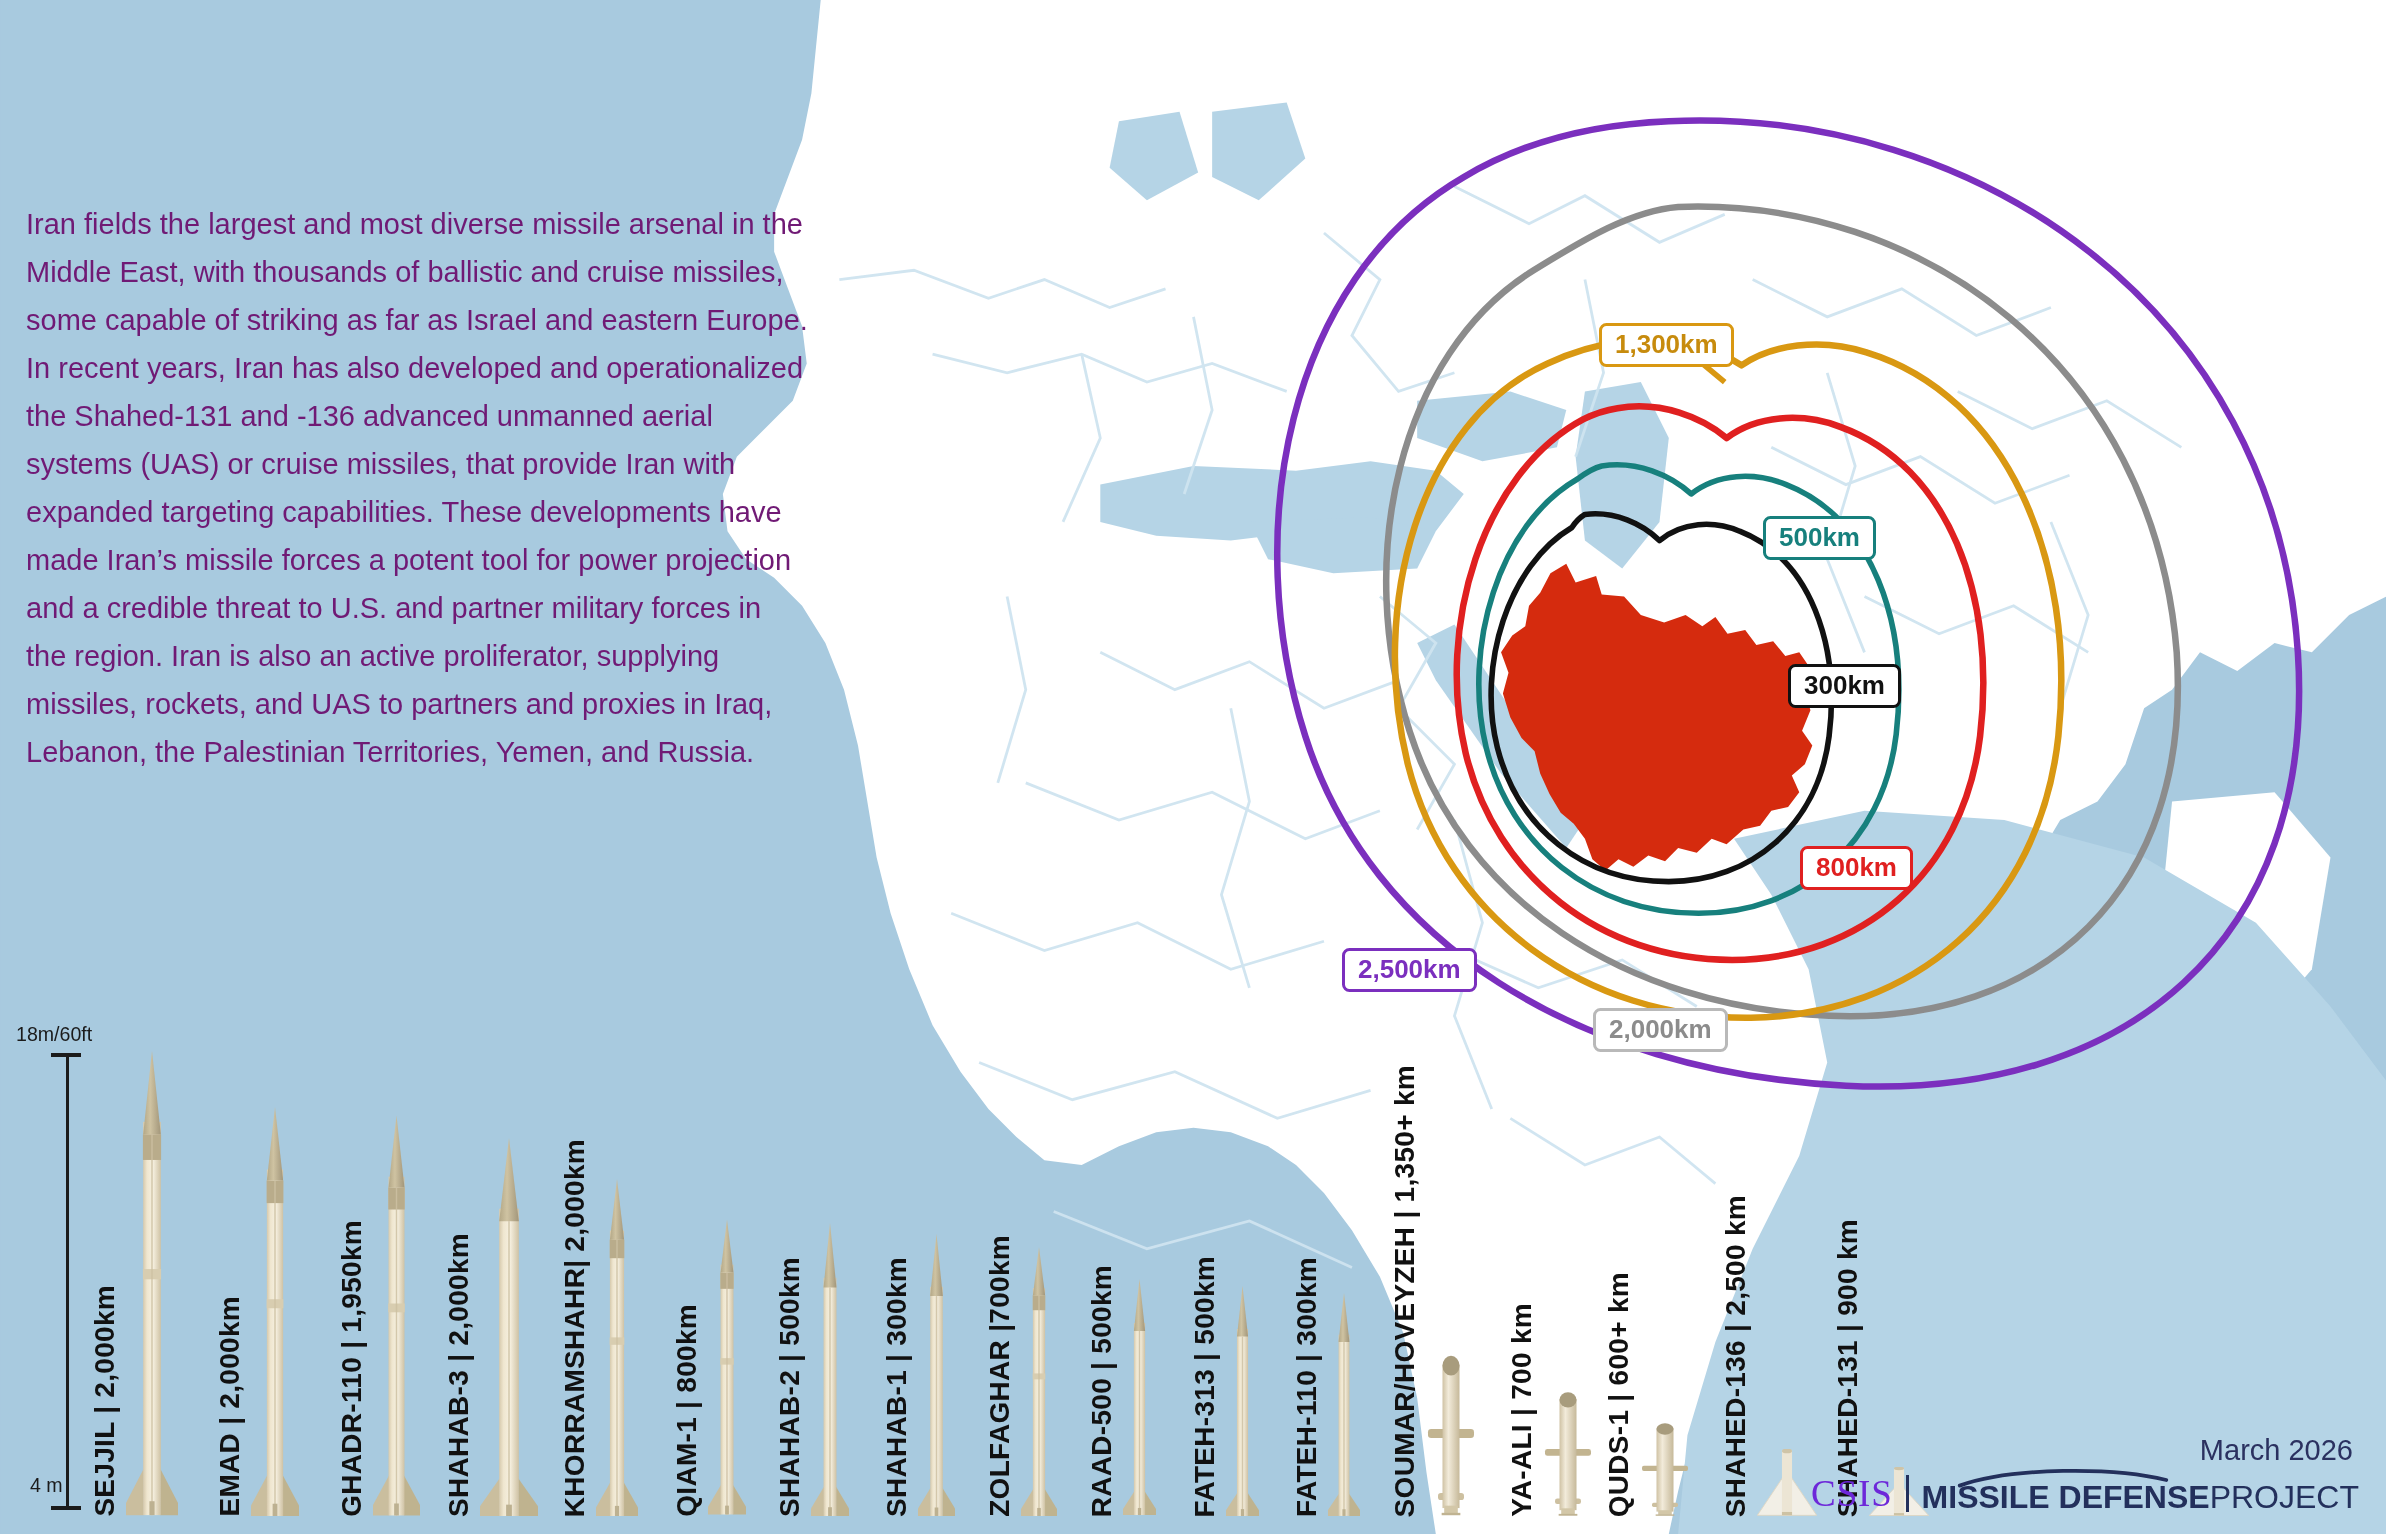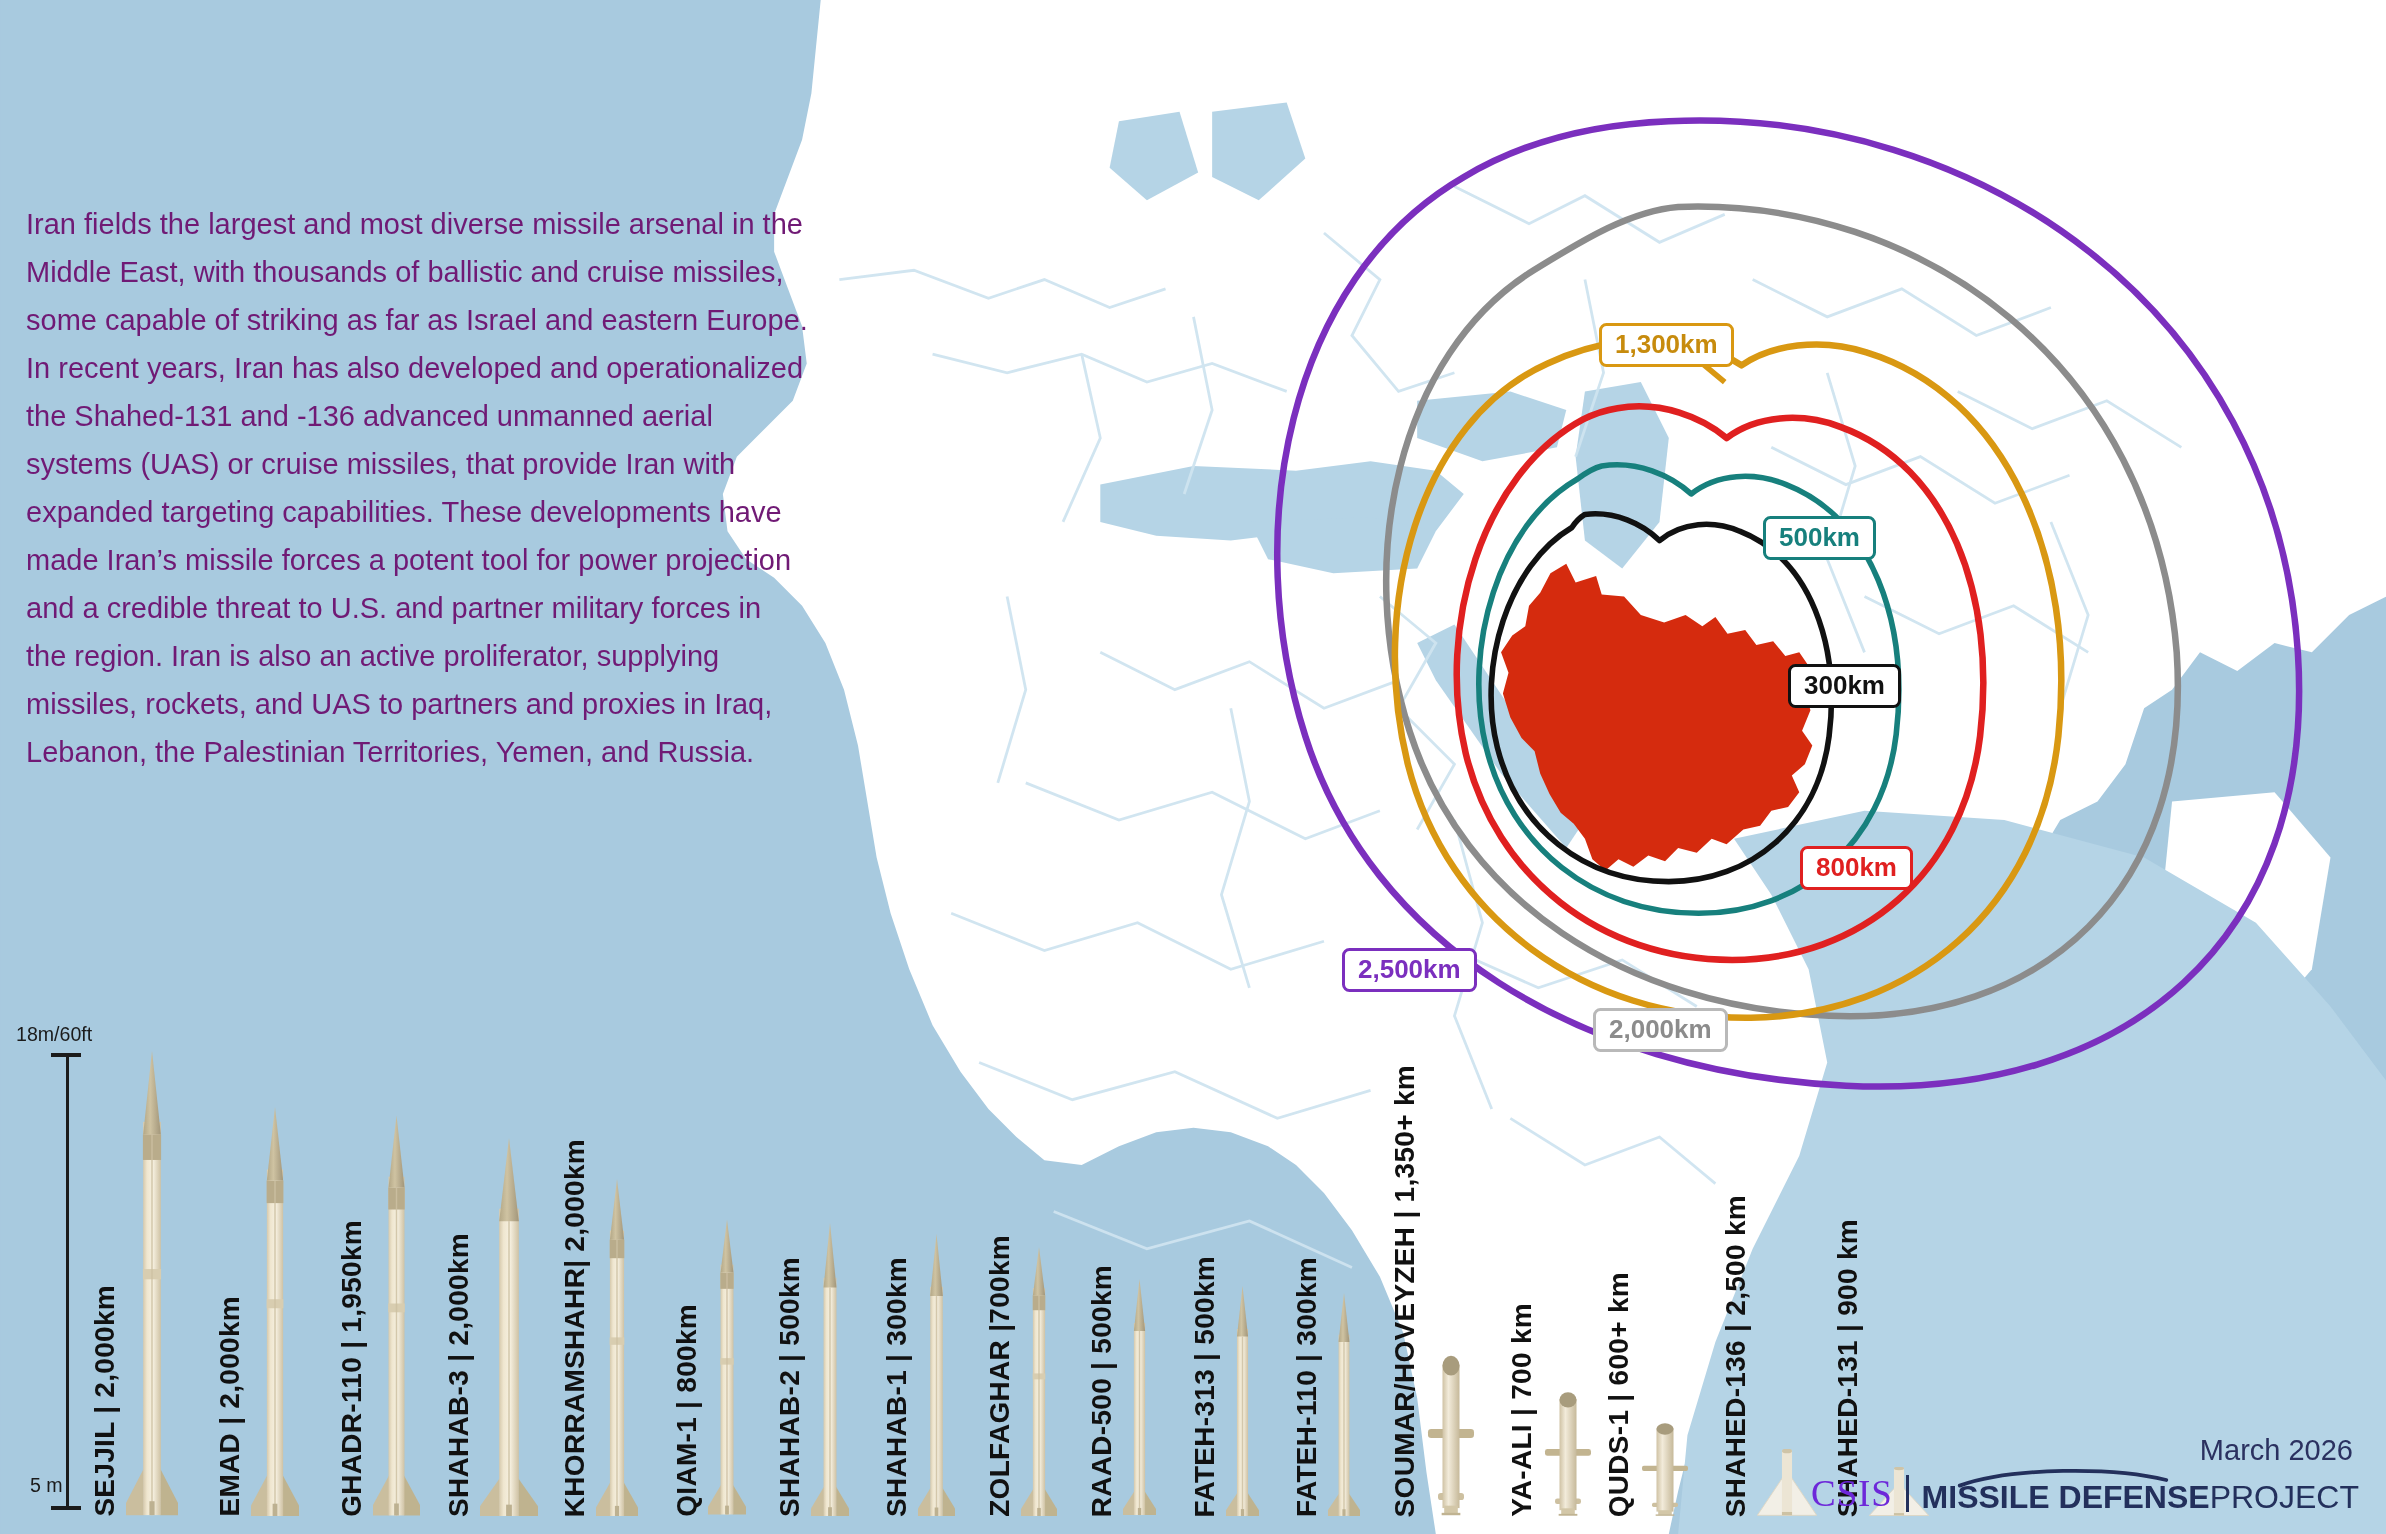--- a/index.html
+++ b/index.html
@@ -241,21 +241,21 @@
 
   <div class="ring-label" style="left:1593px;top:1008px;color:#8c8c8c;border:3.7px solid #b9b9b9;">2,000km</div>
 
   <div class="ring-label" style="left:1342px;top:948px;color:#7b2fbe;border:3.7px solid #7b2fbe;">2,500km</div>
 
   <div id="scale">
     <div id="scale-line"></div>
     <div class="scale-cap" id="scale-top-cap"></div>
     <div class="scale-cap" id="scale-bot-cap"></div>
     <div id="scale-top-label">18m/60ft</div>
-    <div id="scale-bot-label">5 m</div>
+    <div id="scale-bot-label">4 m</div>
   </div>
 
   <div id="missiles">
       <div class="missile-item" style="left: 89px; width: 110px; height: 1534px;">
         <div class="missile-label" style="left: 0px;">SEJJIL | 2,000km</div>
         <div class="missile-art" style="left: 37px; bottom: 15px;"><svg width="52" height="466" viewBox="0 0 56 500">
             <defs>
               <linearGradient id="bg56500" x1="0" y1="0" x2="1" y2="0">
         <stop offset="0%" stop-color="#d6c9ac"></stop>
                 <stop offset="22%" stop-color="#efe6cf"></stop>

